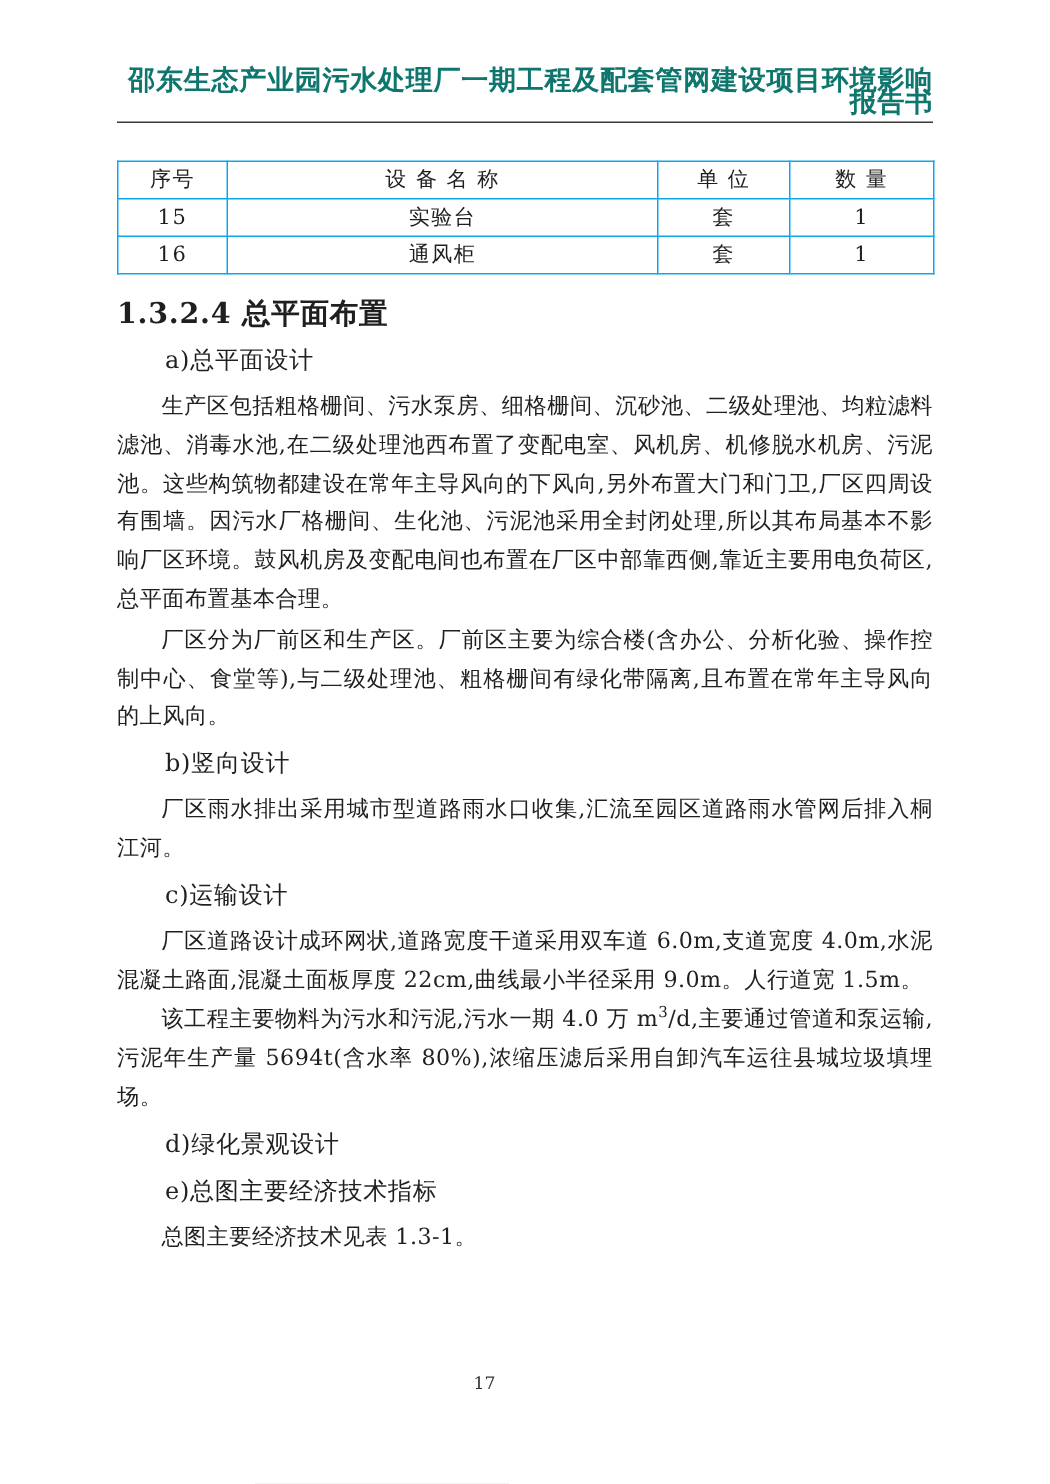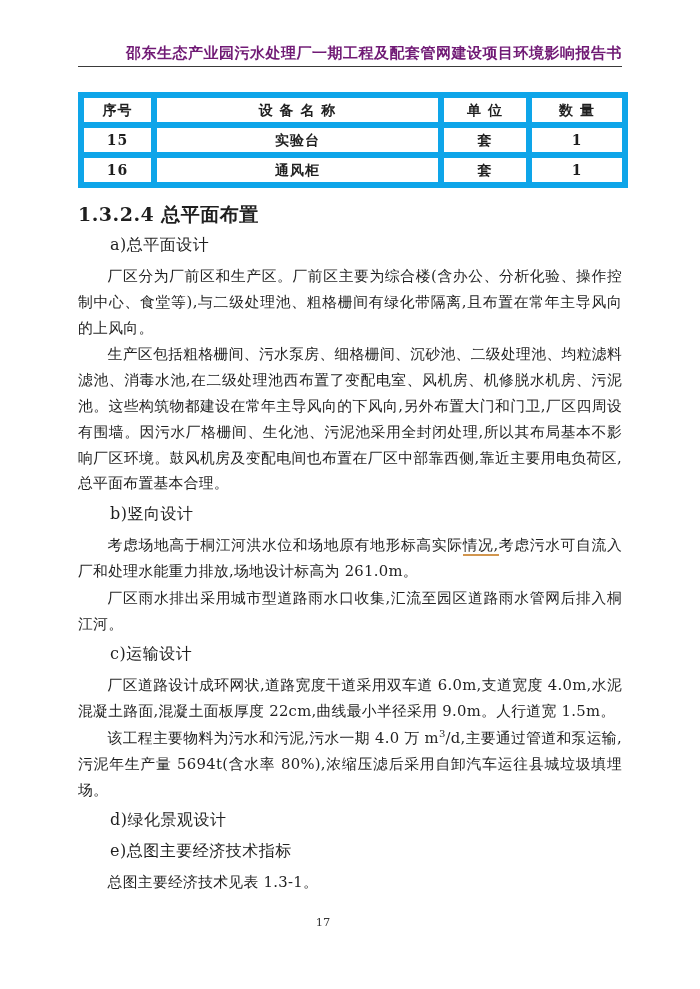--- a/index.html
+++ b/index.html
@@ -15,38 +15,38 @@
     padding: 46px 78px 0 78px;
     overflow: hidden;
   }
   
   .doc-header {
     border-bottom: 1.6px solid #3a3a3a;
     padding-bottom: 5px;
   }
   .doc-header-title {
     text-align: right;
-    font-size: 15px;
+    font-size: 18px;
     font-weight: 600;
     letter-spacing: 0.5px;
-    color: #701a75;
+    color: #0f766e;
     line-height: 15px;
   }
   
   table.equip {
     border-collapse: collapse;
     width: 100%;
     margin-top: 25px;
     table-layout: fixed;
     font-size: 14px;
   }
   table.equip td, table.equip th {
-    border: 6px solid #0ea5e9;
+    border: 1px solid #0ea5e9;
     text-align: center;
-    font-weight: bold;
+    font-weight: normal;
     padding: 2px 2px;
     height: 20px;
     line-height: 20px;
     letter-spacing: 1px;
     overflow: hidden;
     white-space: nowrap;
   }
   table.equip { border: 1.6px solid #2e2e2e; }
   col.c-no   { width: 73px; }
   col.c-name { width: 287px; }
@@ -126,25 +126,24 @@
         <td>通风柜</td>
         <td>套</td>
         <td>1</td>
       </tr>
     </tbody>
   </table>
 
   <div class="section-heading">1.3.2.4 总平面布置</div>
 
   <div class="sub-heading">a)总平面设计</div>
+  <p class="para">生产区包括粗格栅间、污水泵房、细格栅间、沉砂池、二级处理池、均粒滤料滤池、消毒水池,在二级处理池西布置了变配电室、风机房、机修脱水机房、污泥池。这些构筑物都建设在常年主导风向的下风向,另外布置大门和门卫,厂区四周设有围墙。因污水厂格栅间、生化池、污泥池采用全封闭处理,所以其布局基本不影响厂区环境。鼓风机房及变配电间也布置在厂区中部靠西侧,靠近主要用电负荷区,总平面布置基本合理。</p>
   <p class="para">厂区分为厂前区和生产区。厂前区主要为综合楼(含办公、分析化验、操作控制中心、食堂等),与二级处理池、粗格栅间有绿化带隔离,且布置在常年主导风向的上风向。</p>
-  <p class="para">生产区包括粗格栅间、污水泵房、细格栅间、沉砂池、二级处理池、均粒滤料滤池、消毒水池,在二级处理池西布置了变配电室、风机房、机修脱水机房、污泥池。这些构筑物都建设在常年主导风向的下风向,另外布置大门和门卫,厂区四周设有围墙。因污水厂格栅间、生化池、污泥池采用全封闭处理,所以其布局基本不影响厂区环境。鼓风机房及变配电间也布置在厂区中部靠西侧,靠近主要用电负荷区,总平面布置基本合理。</p>
 
   <div class="sub-heading">b)竖向设计</div>
-  <p class="para"><span>考虑场地高于桐江河洪水位和场地原有地形标高实际</span><span class="orange-underline">情况,</span><span>考虑污水可自流入厂和处理水能重力排放,场地设计标高为 261.0m。</span></p>
   <p class="para">厂区雨水排出采用城市型道路雨水口收集,汇流至园区道路雨水管网后排入桐江河。</p>
 
   <div class="sub-heading">c)运输设计</div>
   <p class="para">厂区道路设计成环网状,道路宽度干道采用双车道 6.0m,支道宽度 4.0m,水泥混凝土路面,混凝土面板厚度 22cm,曲线最小半径采用 9.0m。人行道宽 1.5m。</p>
   <p class="para"><span>该工程主要物料为污水和污泥,污水一期 4.0 万 m</span><sup>3</sup><span>/d,主要通过管道和泵运输,污泥年生产量 5694t(含水率 80%),浓缩压滤后采用自卸汽车运往县城垃圾填埋场。</span></p>
 
   <div class="sub-heading">d)绿化景观设计</div>
 
   <div class="sub-heading">e)总图主要经济技术指标</div>
   <p class="para">总图主要经济技术见表 1.3-1。</p>

